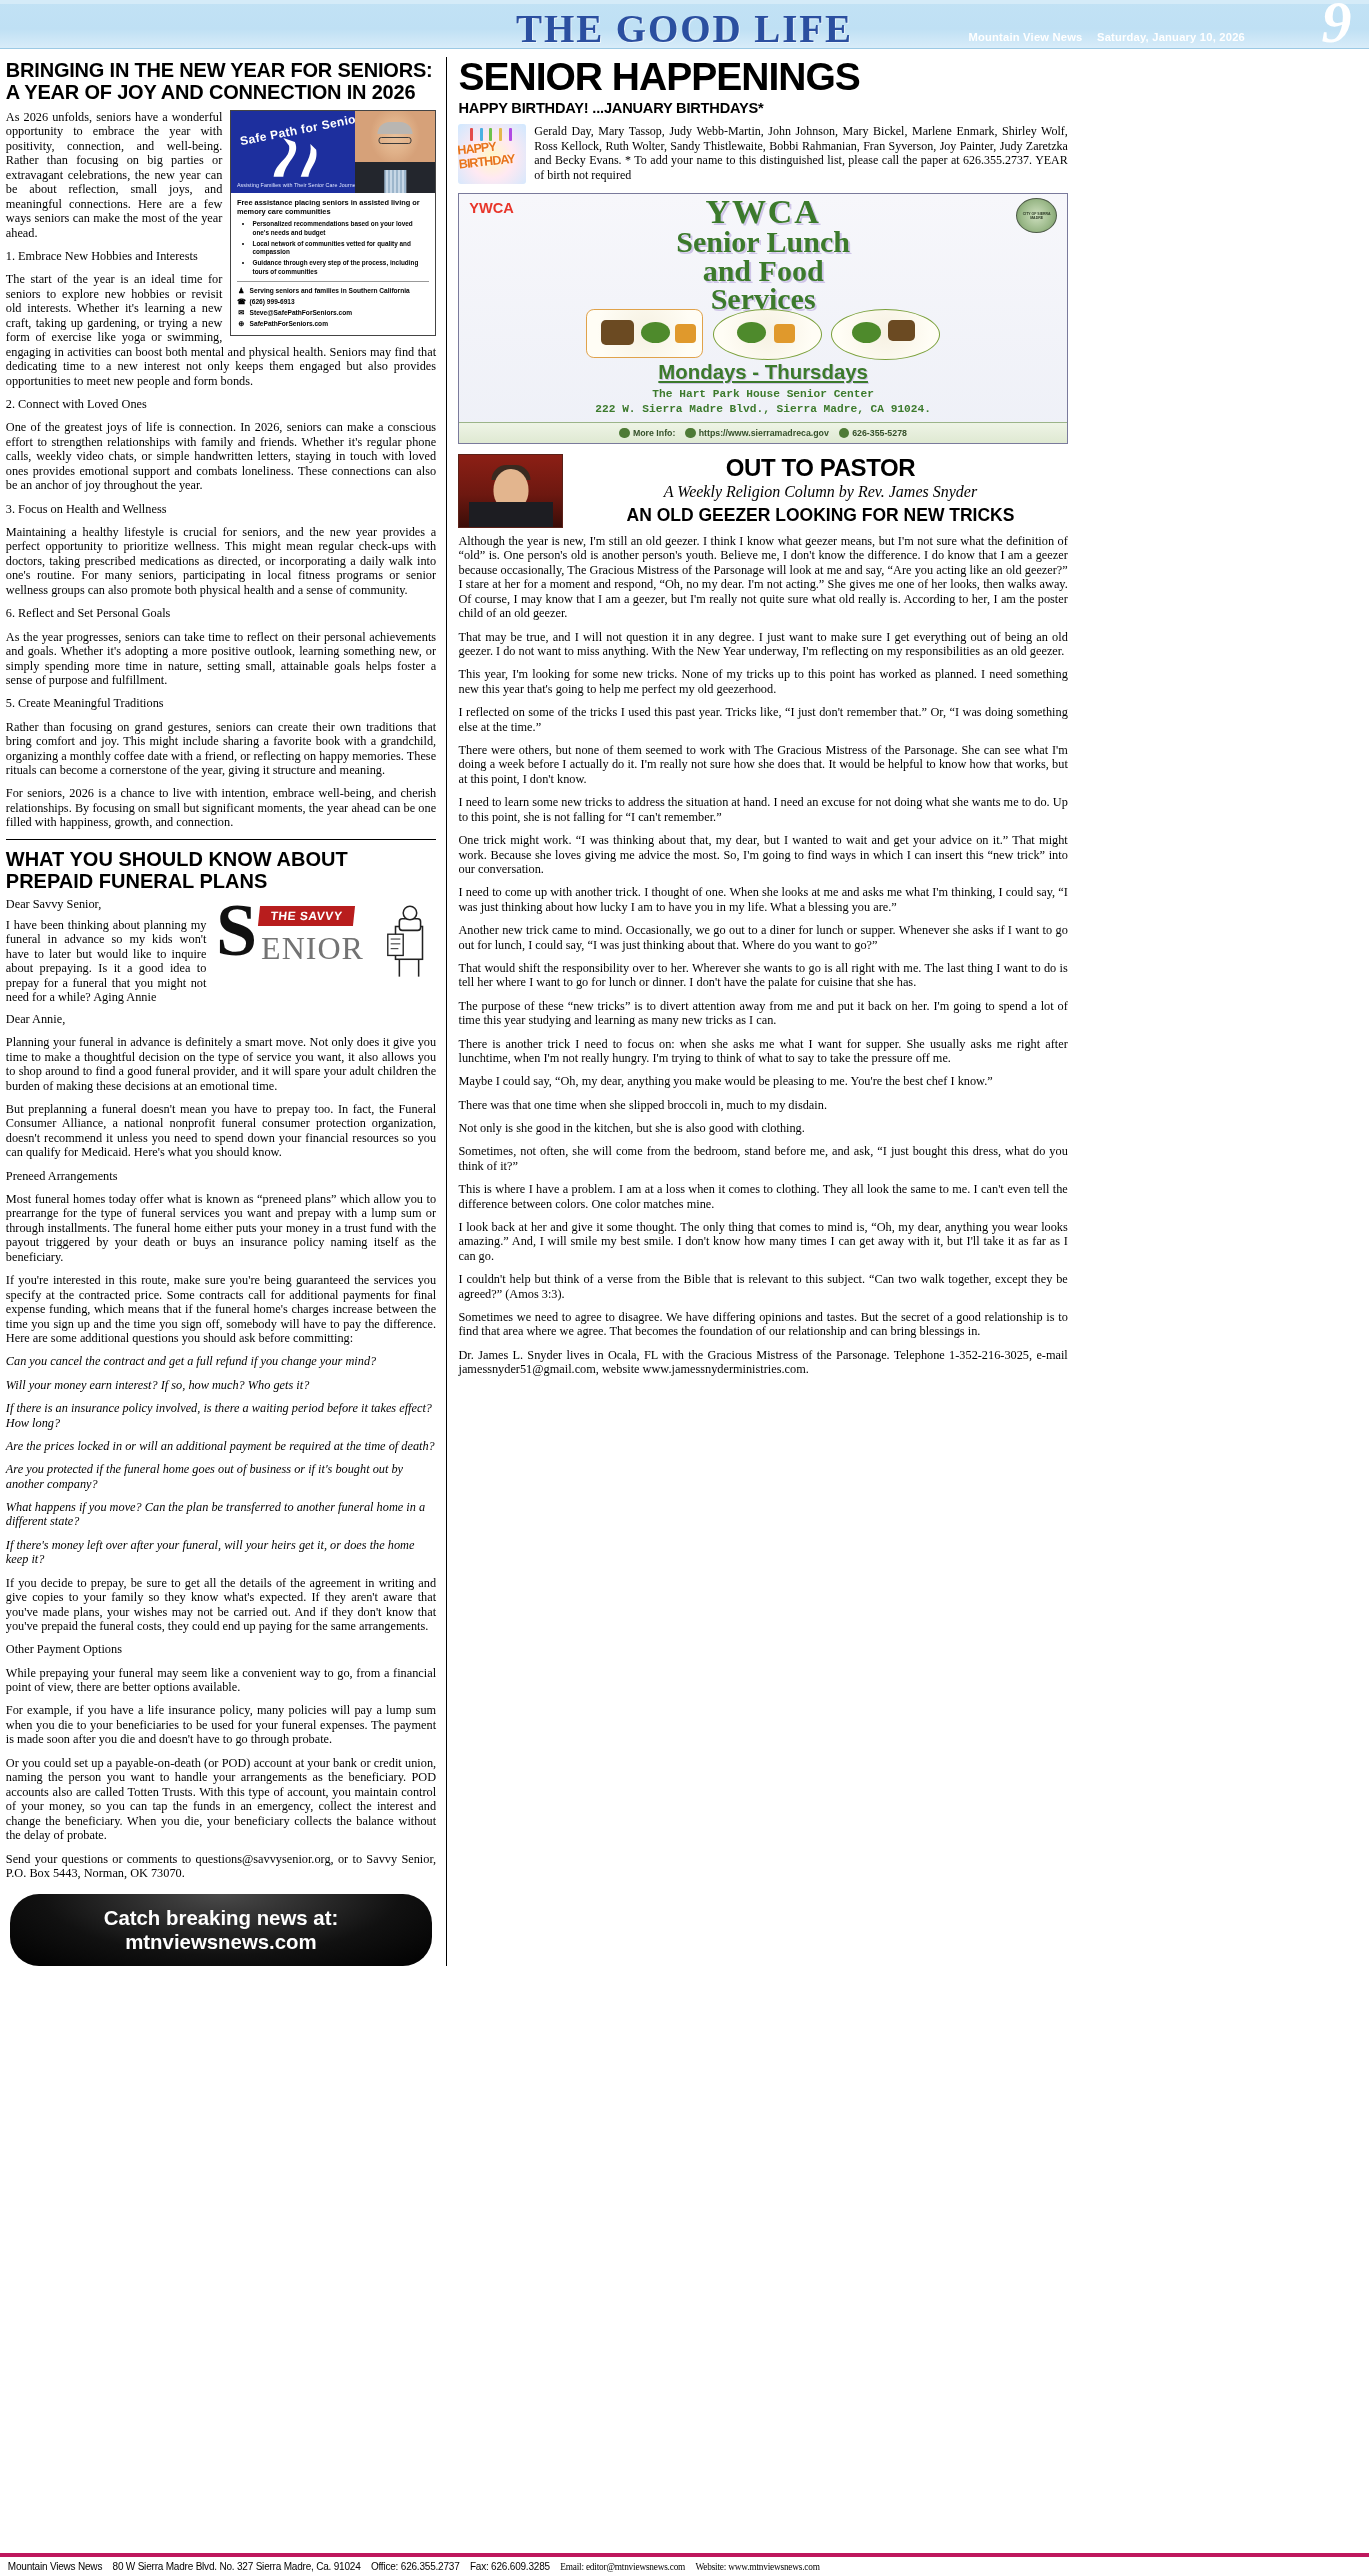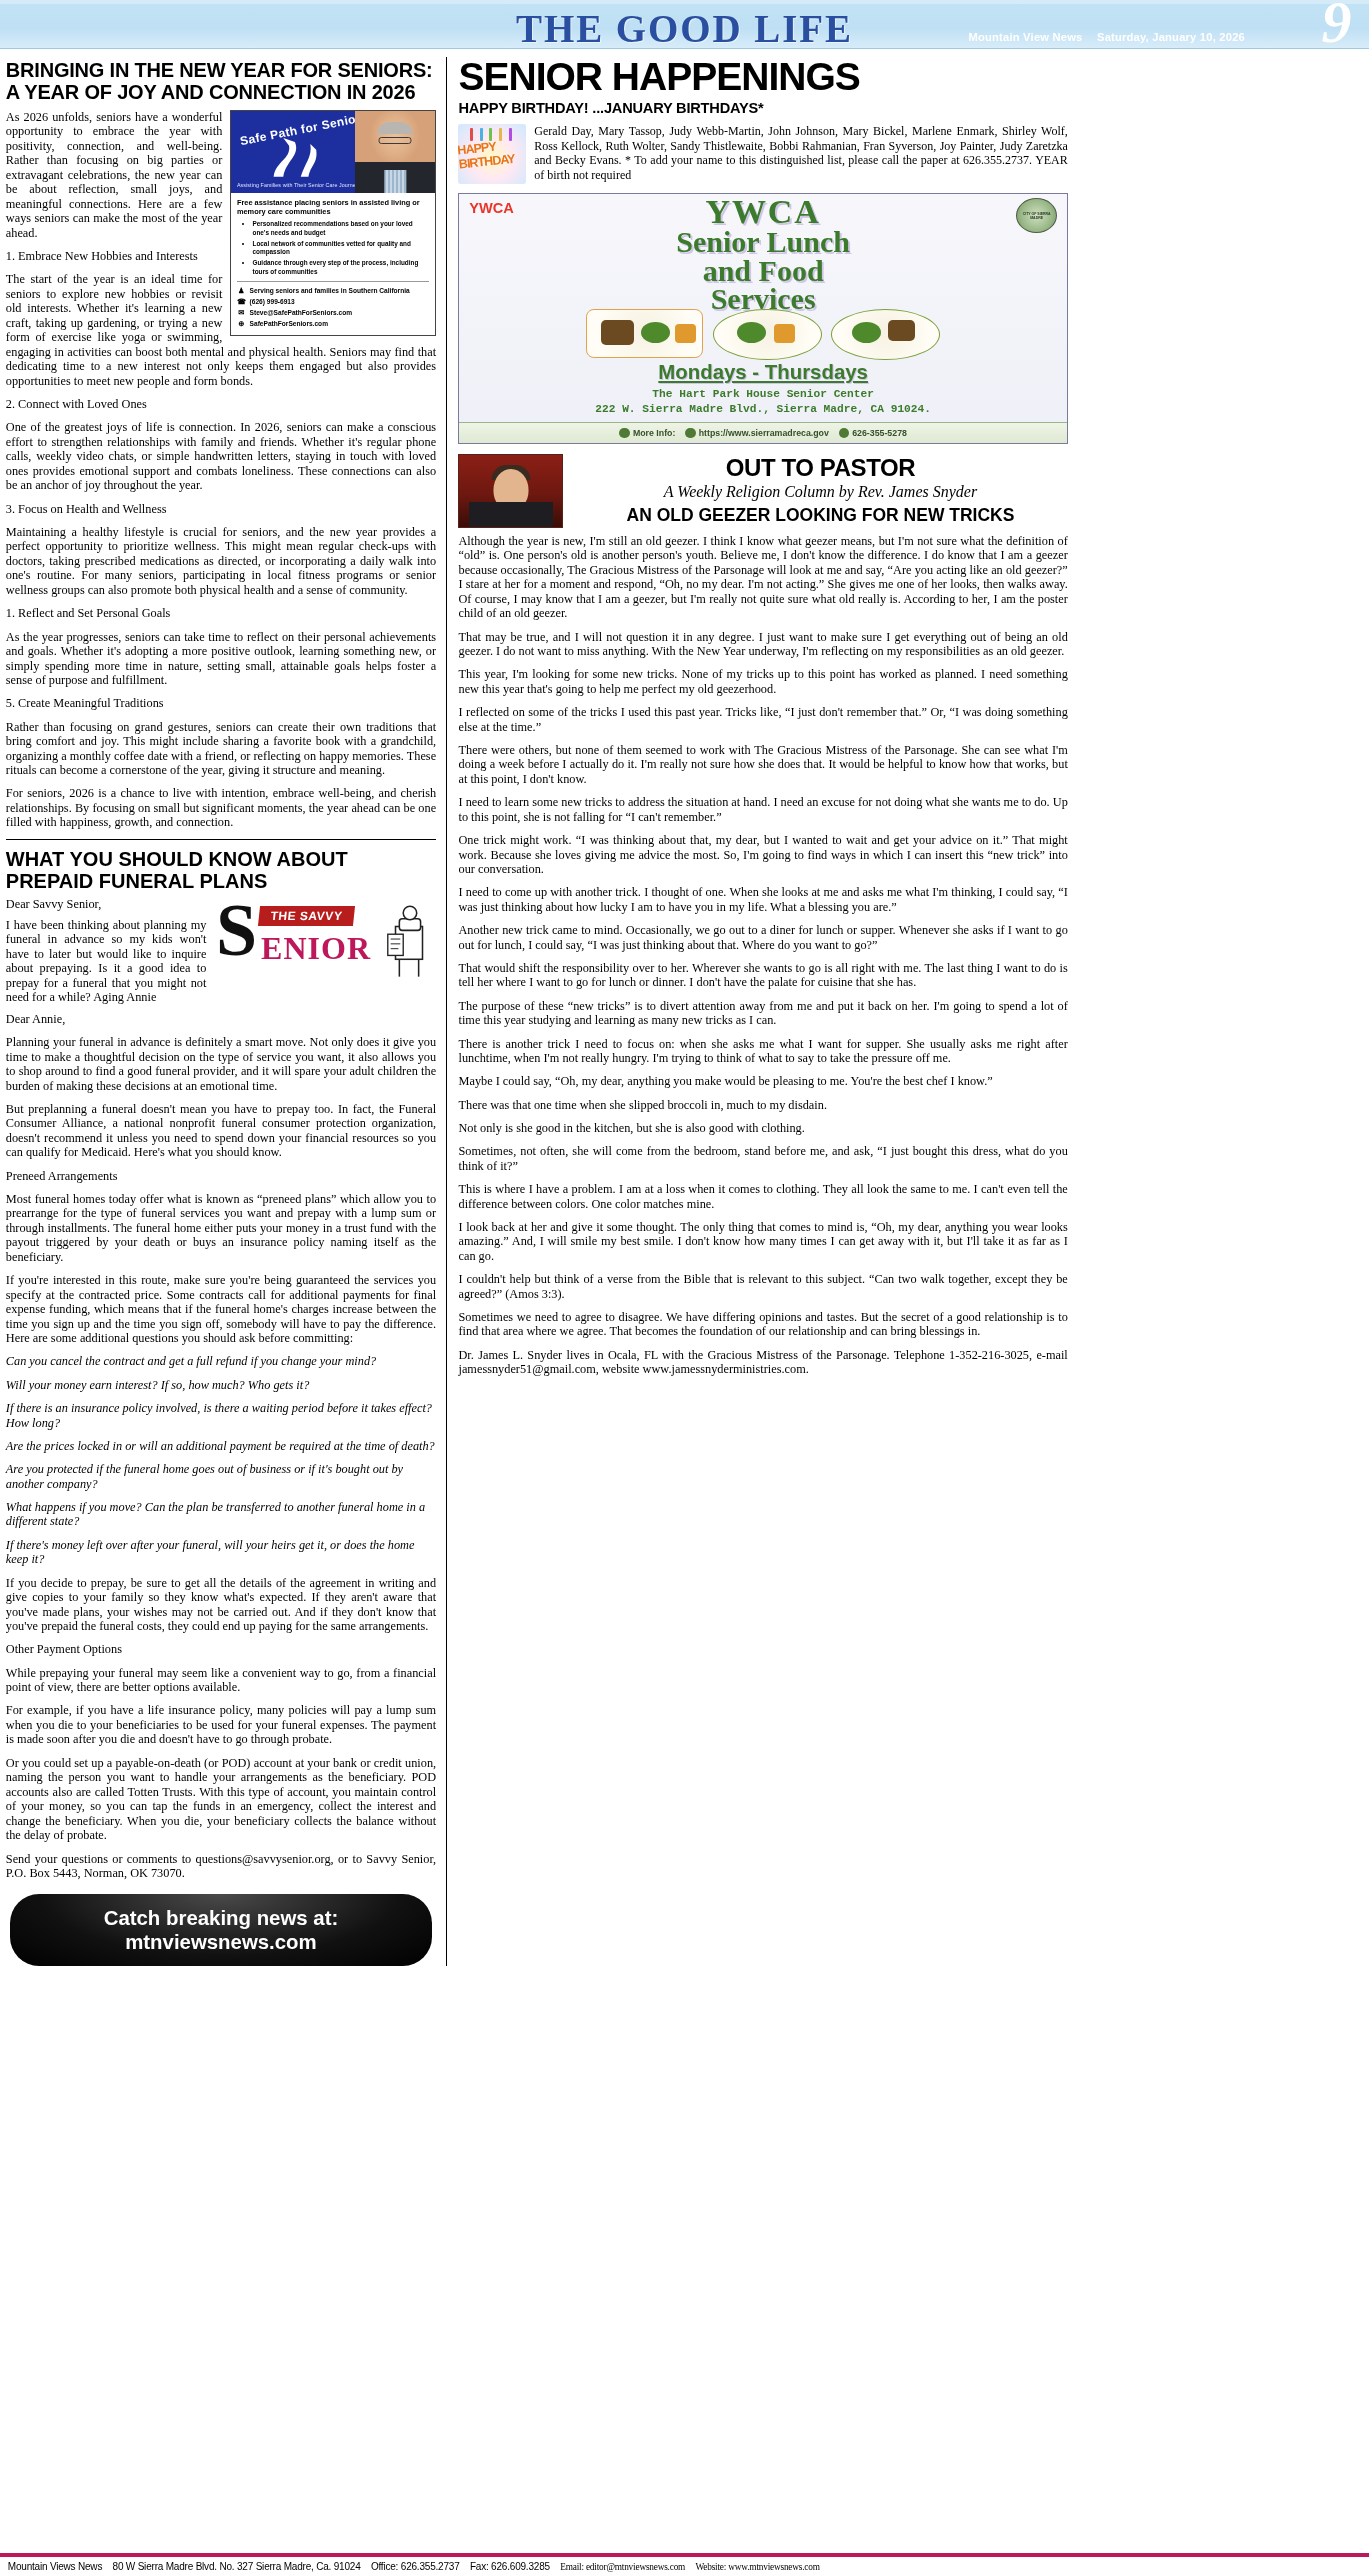--- a/index.html
+++ b/index.html
@@ -326,22 +326,22 @@
   }
   .savvy-logo .ribbon {
     position:absolute; left:43px; top:9.7px;
     background:#b81d1d; color:#fff;
     font-family:"Liberation Sans", sans-serif; font-weight:700;
     font-size:12px; padding:2.9px 11.7px; letter-spacing:0.5px;
     transform: skewX(-6deg);
   }
   .savvy-logo .senior {
     position:absolute; left:45px; top:33px;
-    font-family:"Liberation Serif", serif; font-weight:700;
-    font-size:32px; letter-spacing:1px; color:#be185d;
+    font-family:"Liberation Serif", serif; font-weight:400;
+    font-size:32px; letter-spacing:1px; color:#737373;
   }
   .savvy-logo .man {
     position:absolute; right:0; top:3.9px; width:54px; height:78px;
   }
   .q-italic {
     font-family:"Liberation Serif", serif; font-style:italic;
     font-size:12.3px; line-height:1.18; margin:0 0 8.8px 0;
   }
 
   
@@ -434,21 +434,21 @@
       </div>
     </div>
 
     <p class="body">As 2026 unfolds, seniors have a wonderful opportunity to embrace the year with positivity, connection, and well-being. Rather than focusing on big parties or extravagant celebrations, the new year can be about reflection, small joys, and meaningful connections. Here are a few ways seniors can make the most of the year ahead.</p>
     <p class="body">1. Embrace New Hobbies and Interests</p>
     <p class="body">The start of the year is an ideal time for seniors to explore new hobbies or revisit old interests. Whether it's learning a new craft, taking up gardening, or trying a new form of exercise like yoga or swimming, engaging in activities can boost both mental and physical health. Seniors may find that dedicating time to a new interest not only keeps them engaged but also provides opportunities to meet new people and form bonds.</p>
     <p class="body">2. Connect with Loved Ones</p>
     <p class="body">One of the greatest joys of life is connection. In 2026, seniors can make a conscious effort to strengthen relationships with family and friends. Whether it's regular phone calls, weekly video chats, or simple handwritten letters, staying in touch with loved ones provides emotional support and combats loneliness. These connections can also be an anchor of joy throughout the year.</p>
     <p class="body">3. Focus on Health and Wellness</p>
     <p class="body">Maintaining a healthy lifestyle is crucial for seniors, and the new year provides a perfect opportunity to prioritize wellness. This might mean regular check-ups with doctors, taking prescribed medications as directed, or incorporating a daily walk into one's routine. For many seniors, participating in local fitness programs or senior wellness groups can also promote both physical health and a sense of community.</p>
-    <p class="body">1. Reflect and Set Personal Goals</p>
+    <p class="body">6. Reflect and Set Personal Goals</p>
     <p class="body">As the year progresses, seniors can take time to reflect on their personal achievements and goals. Whether it's adopting a more positive outlook, learning something new, or simply spending more time in nature, setting small, attainable goals helps foster a sense of purpose and fulfillment.</p>
     <p class="body">5. Create Meaningful Traditions</p>
     <p class="body">Rather than focusing on grand gestures, seniors can create their own traditions that bring comfort and joy. This might include sharing a favorite book with a grandchild, organizing a monthly coffee date with a friend, or reflecting on happy memories. These rituals can become a cornerstone of the year, giving it structure and meaning.</p>
     <p class="body">For seniors, 2026 is a chance to live with intention, embrace well-being, and cherish relationships. By focusing on small but significant moments, the year ahead can be one filled with happiness, growth, and connection.</p>
 
     <hr class="rule">
 
     <h1 class="savvy-head">WHAT YOU SHOULD KNOW ABOUT PREPAID FUNERAL PLANS</h1>
 
     <div class="savvy-logo">

